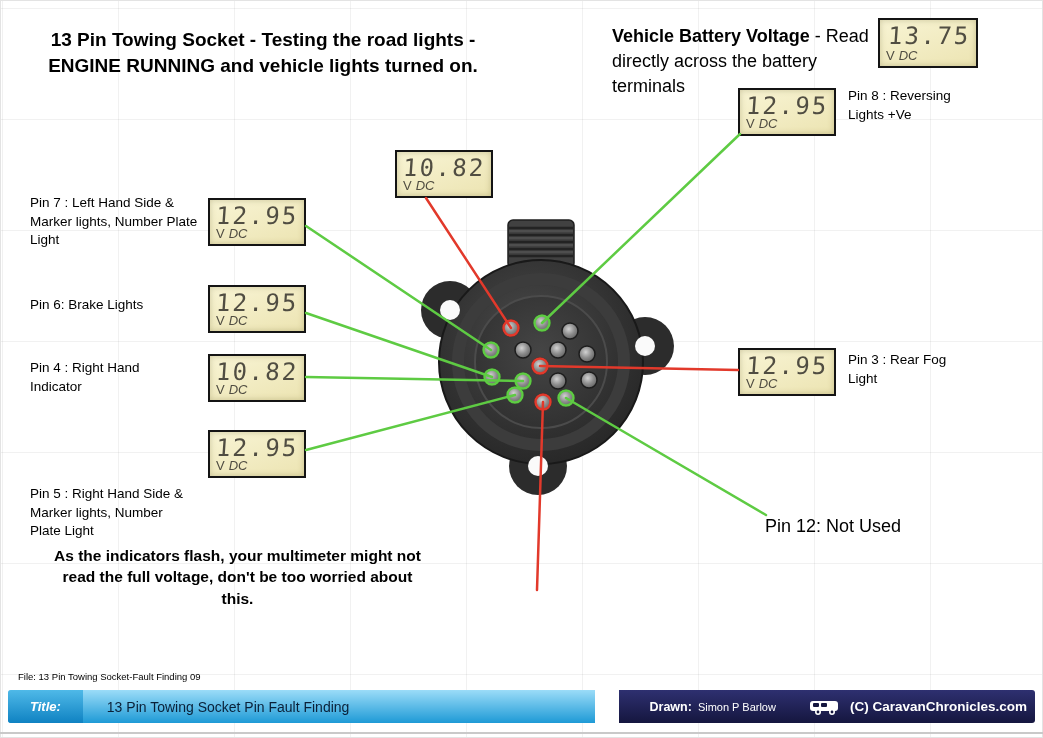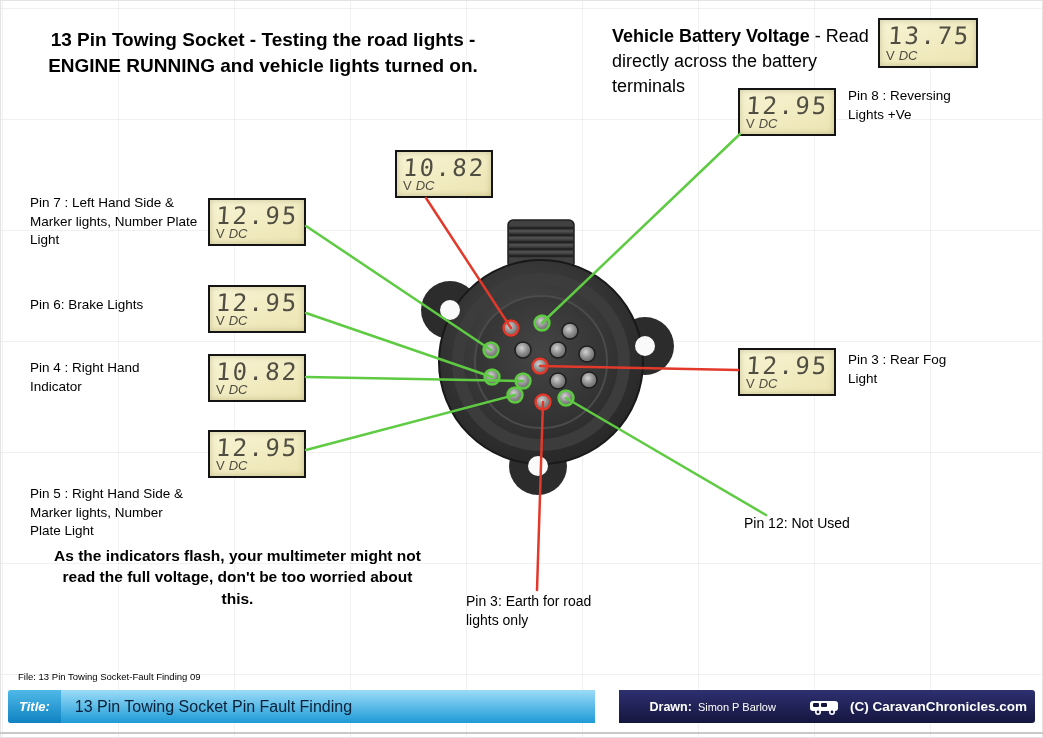--- a/index.html
+++ b/index.html
@@ -59,25 +59,25 @@
   
   .titlebar {
     position:absolute; left:8px; top:690px; width:1027px; height:33px;
     display:flex; border-radius:3px; overflow:hidden; font-size:13px;
   }
   .titlebar-left {
     flex:0 0 587px; display:flex; align-items:center;
     background:linear-gradient(#9bdcf8, var(--bar-blue, #1e9ad6));
   }
   .title-chip {
-    height:100%; display:flex; align-items:center; padding:0 11px;
+    height:100%; display:flex; align-items:center; padding:0 22px;
     background:linear-gradient(#4fb9e8, #0f82c2);
     color:#fff; font-weight:bold; font-style:italic; font-size:13px;
   }
-  .title-text { margin-left:14px; color:#0a2038; font-size:16px; }
+  .title-text { margin-left:24px; color:#0a2038; font-size:14px; }
   .titlebar-right {
     flex:1; display:flex; align-items:center; justify-content:flex-end;
     background:linear-gradient(#2e3070, var(--bar-navy, #15163f));
     color:#fff; padding:0 8px;margin-left:24px;
   }
   .drawn-label { font-weight:bold; margin-right:6px; font-size:12.5px; }
   .drawn-by { font-size:11px; margin-right:34px; }
   .van { margin-right:8px; display:flex; align-items:center; }
   .copyright { font-weight:bold; font-size:13.5px; }
   .bottom-edge { position:absolute; left:0; top:732px; width:1043px; height:2px; background:#c9c9c9; }
@@ -133,22 +133,21 @@
     <span class="lcd-value">12.95</span>
     <span class="lcd-units"><span>V</span><span class="dc">DC</span></span>
   </div>
 
   <div class="lcd" style="left:738px; top:348px;">
     <span class="lcd-value">12.95</span>
     <span class="lcd-units"><span>V</span><span class="dc">DC</span></span>
   </div>
   <div class="label" style="left:848px; top:351px; width:115px;">Pin 3 : Rear Fog Light</div>
 
-  <div class="label" style="left:744px; top:514px; width:170px; font-size:14px;">Pin 12: Not Used</div>
-  <div class="label" style="left:466px; top:592px; width:145px; font-size:14px;">Pin 3: Earth for road lights only</div>
+  <div class="label" style="left:765px; top:514px; width:170px; font-size:18px;">Pin 12: Not Used</div>
 
   <div class="note">As the indicators flash, your multimeter might not read the full voltage, don't be too worried about this.</div>
 
   <div class="filenote">File: 13 Pin Towing Socket-Fault Finding 09</div>
 
   <svg class="overlay" width="1043" height="738" viewBox="0 0 1043 738">
     <defs>
       <radialGradient id="gBody" cx="45%" cy="38%" r="75%">
         <stop offset="0%" stop-color="#4a4a4a"></stop>
         <stop offset="60%" stop-color="#313131"></stop>

